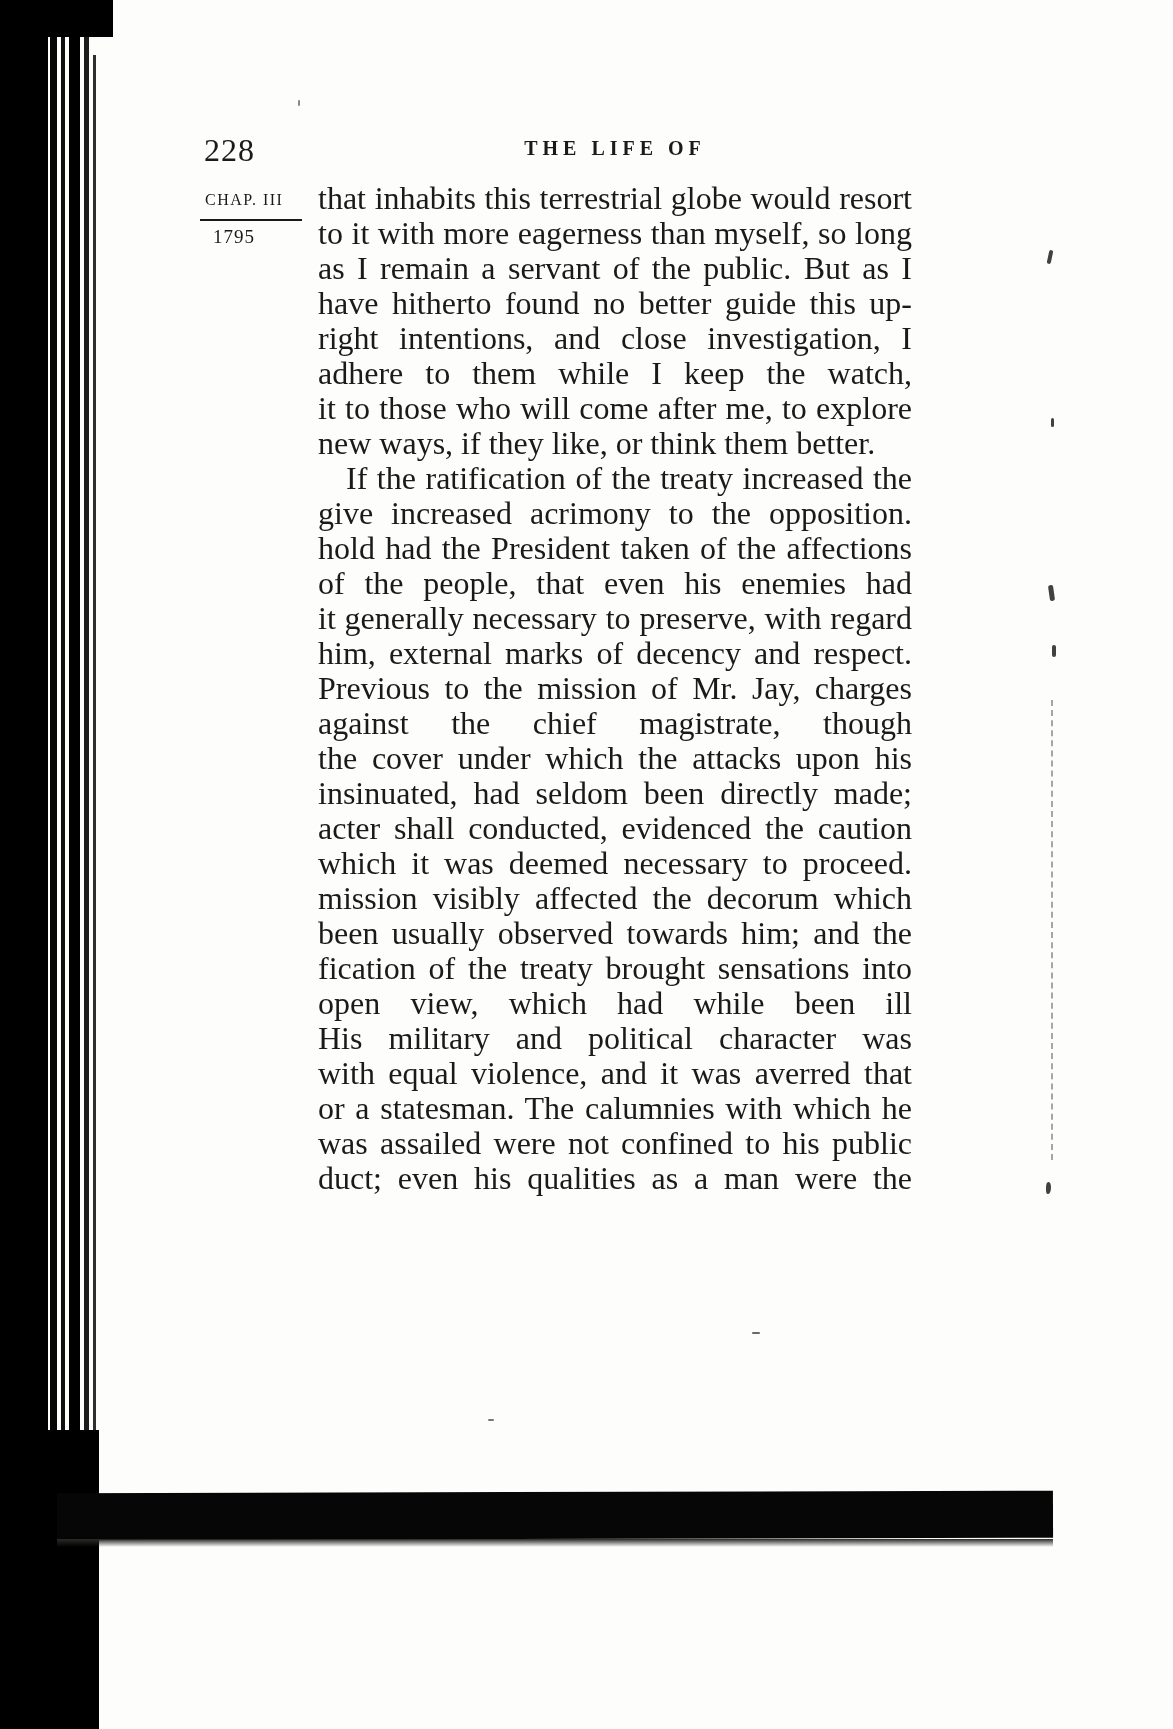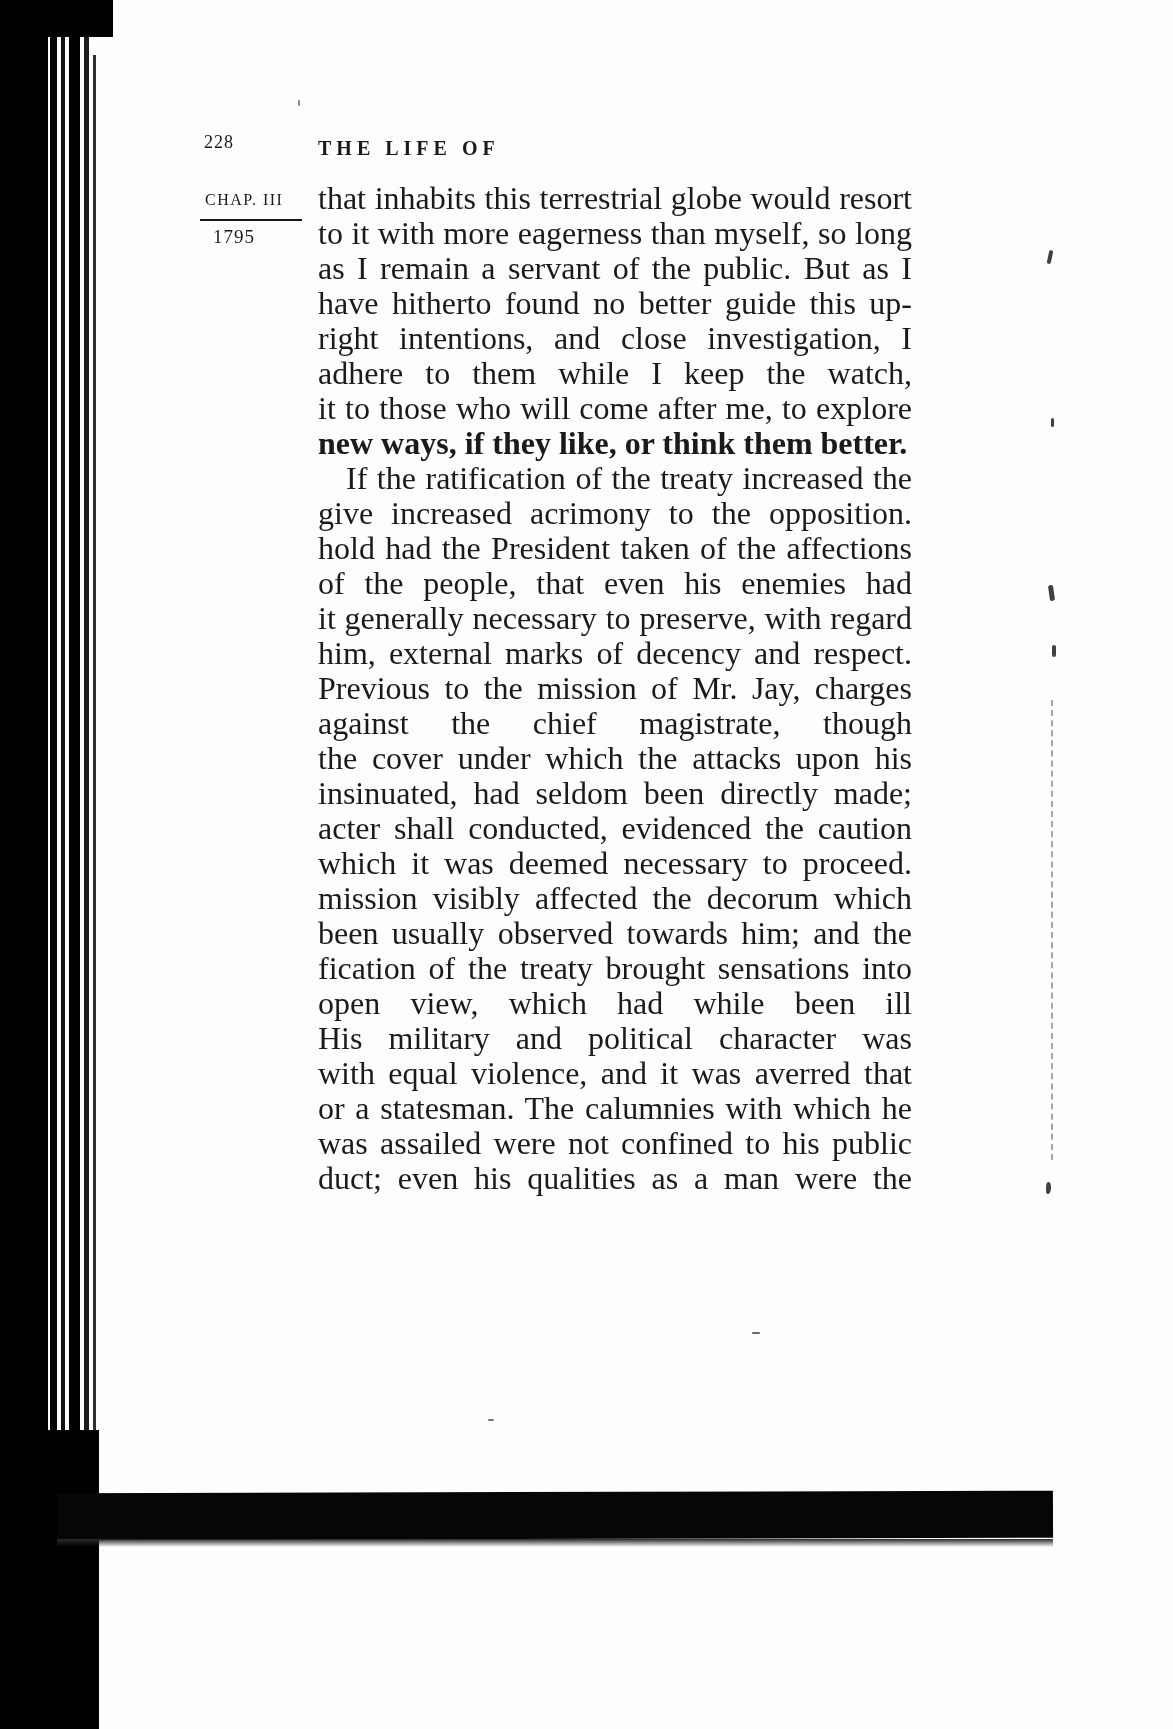--- a/index.html
+++ b/index.html
@@ -55,28 +55,28 @@
     position: absolute;
     left: 1051px; top: 700px;
     width: 0; height: 460px;
     border-left: 2px dashed rgba(60,60,55,0.45);
   }
 
   
   .page-number {
     position: absolute;
     left: 204px; top: 132px;
-    font-size: 18px;
+    font-size: 32px;
     letter-spacing: 1px;
   }
   .running-header {
     position: absolute;
     left: 318px; top: 137px;
     width: 594px;
-    text-align: left;
+    text-align: center;
     font-size: 20px;
     letter-spacing: 5px;
     font-weight: 600;
   }
 
   
   .sidenote-chapter {
     position: absolute;
     left: 205px; top: 191px;
     font-size: 16px;
@@ -106,21 +106,20 @@
   }
   .body-text .line {
     height: 35px;
     overflow: hidden;
     white-space: normal;
     text-align: justify;
     text-align-last: justify;
   }
   .body-text .line.nojust {
     text-align-last: left;
-    font-weight: bold;
   }
   .body-text .line.indent {
     text-indent: 28px;
   }
 </style>
 </head>
 <body>
 
 <div class="scan-canvas">
 

